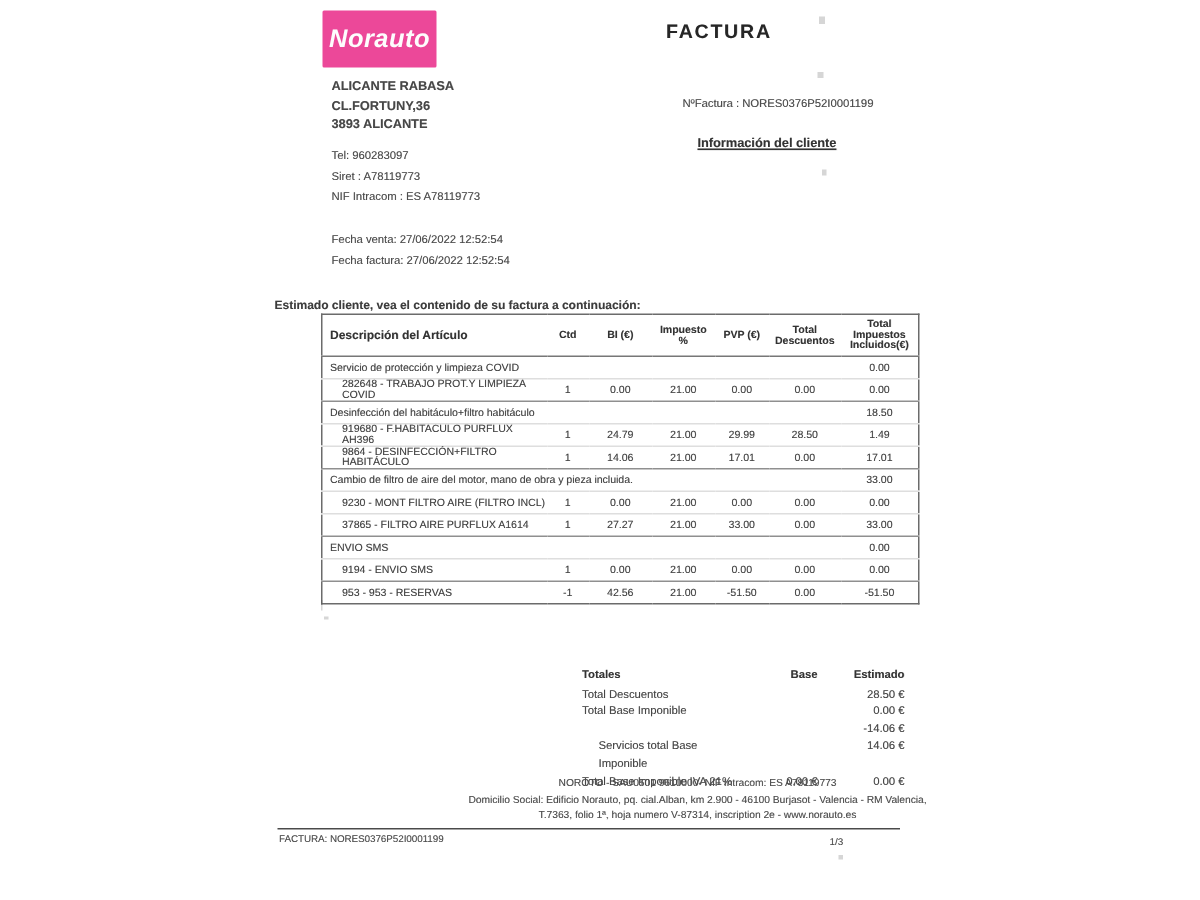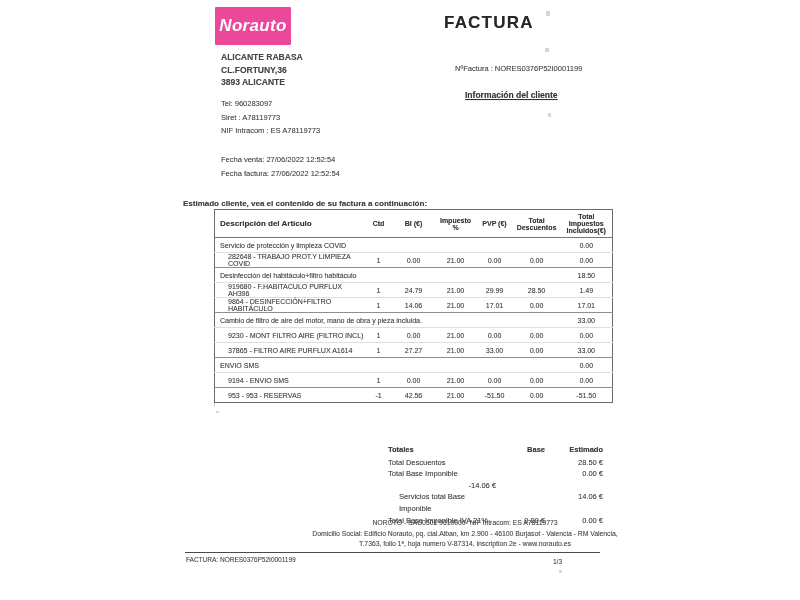--- a/index.html
+++ b/index.html
@@ -15,21 +15,21 @@
   .page { position:absolute; inset:0; }
 
   
   .logo {
     position:absolute; left:215px; top:7px; width:76px; height:38px;
     background:#ec4899; color:#fdfdfd;
     display:flex; align-items:center; justify-content:center;
     font-style:italic; font-weight:bold; font-size:17px; letter-spacing:.3px;
     border-radius:1px; text-shadow:none;
   }
-  .doc-title { position:absolute; left:444px; top:13px; font-size:17px; font-weight:bold; letter-spacing:1.2px; color:#262626; }
+  .doc-title { position:absolute; left:444px; top:13px; font-size:13px; font-weight:bold; letter-spacing:1.2px; color:#262626; }
   .store-block { position:absolute; left:221px; top:51px; font-size:8.5px; font-weight:bold; line-height:12.5px; color:#474747; }
   .invoice-no { position:absolute; left:455px; top:64px; font-size:7.5px; color:#4a4a4a; }
   .client-heading { position:absolute; left:465px; top:90px; font-size:8.5px; font-weight:bold; text-decoration:underline; color:#333; }
   .contact-block { position:absolute; left:221px; top:97px; font-size:7.5px; line-height:13.5px; color:#4a4a4a; }
   .dates-block { position:absolute; left:221px; top:153px; font-size:7.5px; line-height:13.5px; color:#4a4a4a; }
   .intro { position:absolute; left:183px; top:199px; font-size:8px; font-weight:bold; color:#3c3c3c; }
 
   
   .invoice-table {
     position:absolute; left:214px; top:209px; width:398px;
@@ -45,21 +45,21 @@
   .invoice-table td.num { text-align:center; }
   .invoice-table td.desc { text-align:left; padding-left:5px; }
   .invoice-table td.item-desc { padding-left:13px; }
   .invoice-table tr.group td { border-top:1px solid #8f8f8f; }
   .invoice-table tr.item td { border-top:1px solid #dedede; }
   .invoice-table tr.item_section td { border-top:1px solid #8f8f8f; }
   .invoice-table tbody tr:first-child td { border-top:none; }
 
   
   .totals { position:absolute; left:388px; top:444px; width:215px; font-size:7.5px; color:#454545; }
-  .t-row { display:flex; line-height:11.6px; }
+  .t-row { display:flex; line-height:11.6px;justify-content:space-between; }
   .t-row.header { font-weight:bold; color:#333; margin-bottom:1px; }
   .t-label { flex:1; }
   .t-row.indent .t-label { padding-left:11px; }
   .t-base { width:50px; text-align:right; }
   .t-imp { width:58px; text-align:right; }
 
   
   .footer { position:absolute; left:235px; top:518px; width:460px; text-align:center; font-size:6.8px; line-height:10.6px; color:#4c4c4c; }
   .bottom-rule { position:absolute; left:185px; top:552px; width:415px; border-top:1.6px solid #4a4a4a; }
   .page-ref { position:absolute; left:186px; top:556px; font-size:6.5px; color:#4c4c4c; }

